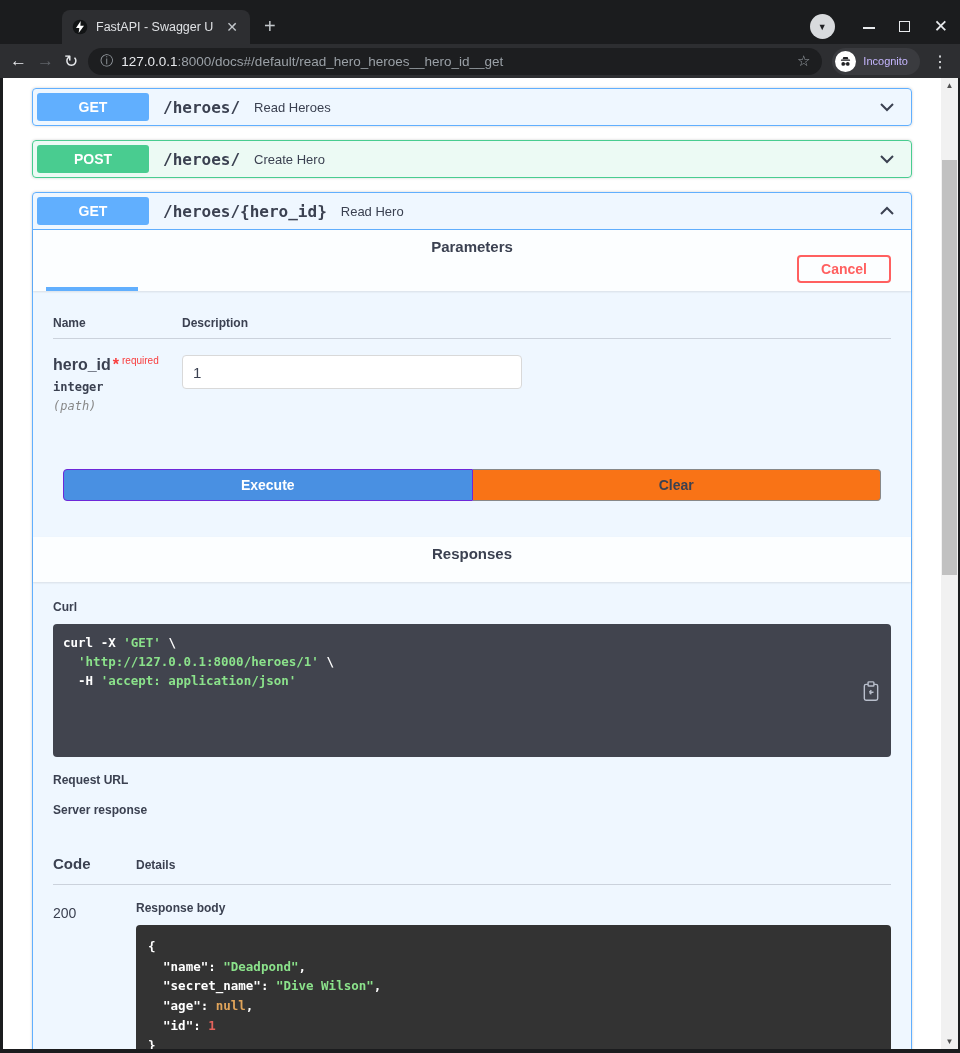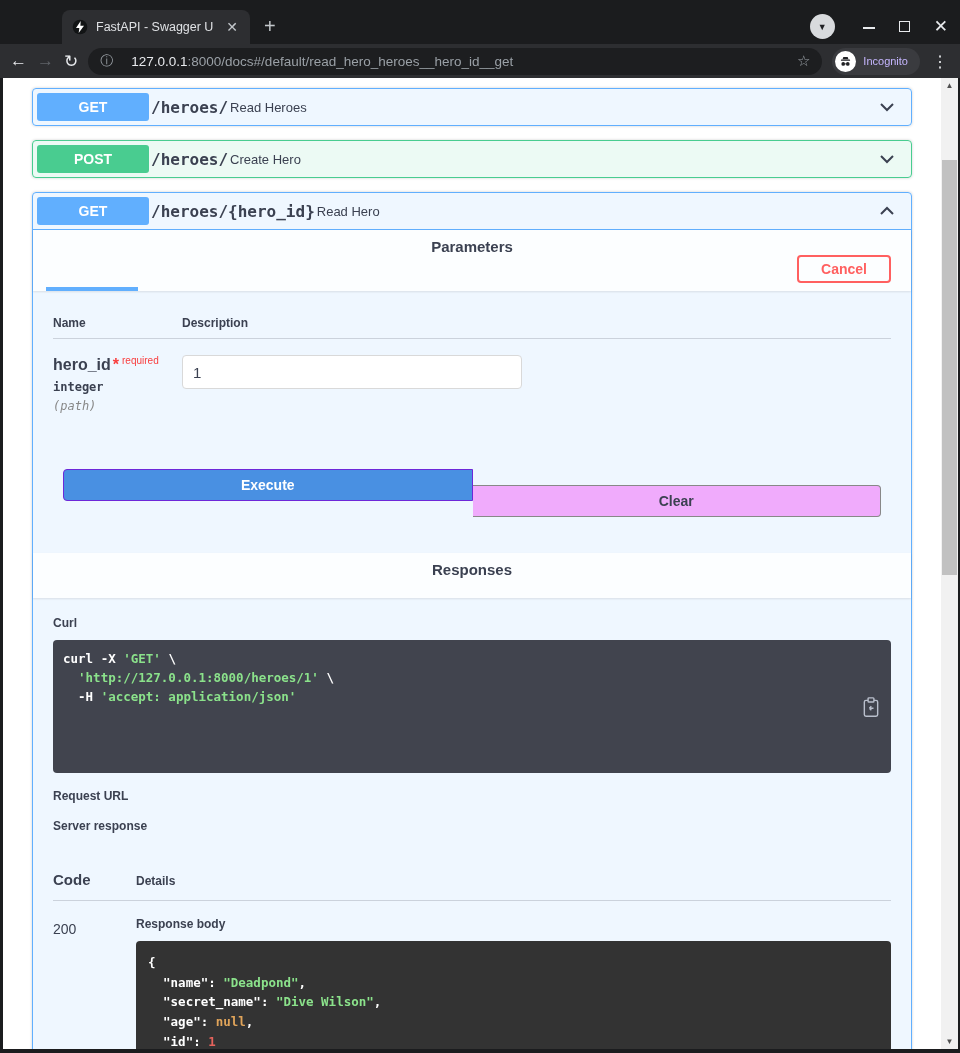--- a/index.html
+++ b/index.html
@@ -21,37 +21,37 @@
   .wc { color:#e8eaed; font-size:14px; line-height:1; cursor:pointer; }
   .wc-min { width:12px; height:2px; background:#e8eaed; margin-bottom:-2px; }
   .wc-max { width:11px; height:11px; border:1.6px solid #e8eaed; }
   .wc-close { font-size:17px; }
 
   .toolbar { height:34px; background:#2d2e31; display:flex; align-items:center; padding:0 10px; gap:10px; flex-shrink:0; }
   .nav-ic { font-size:17px; color:#e8eaed; cursor:pointer; }
   .nav-ic.disabled { color:#5f6368; }
   .omnibox { flex:1; height:27px; background:#1d1e20; border-radius:14px; display:flex; align-items:center; padding:0 12px; gap:8px; }
   .info-ic { color:#9aa0a6; font-size:13px; }
-  .url { font-size:13.5px; flex:1; white-space:nowrap; overflow:hidden;margin-left:10px; }
+  .url { font-size:13.5px; flex:1; white-space:nowrap; overflow:hidden; }
   .url .host { color:#e8eaed; } .url .rest { color:#9aa0a6; }
   .star-ic { color:#9aa0a6; font-size:15px; cursor:pointer; }
   .incog { height:27px; background:#3a3b3f; border-radius:14px; display:flex; align-items:center; gap:7px; padding:0 12px 0 3px; }
   .incog-circle { width:21px; height:21px; background:#fff; border-radius:50%; display:flex; align-items:center; justify-content:center; }
   .incog-label { color:#c4b5fd; font-size:11px;text-align:center; }
   .menu-ic { color:#e8eaed; font-size:16px; padding:0 2px; cursor:pointer; }
 
   
   .page { flex:1; margin:0 2px 4px 3px; background:#fff; display:flex; overflow:hidden; }
   .main { flex:1; padding-top:10px; overflow:hidden; color:#3b4151; }
   .swagger { width:880px; margin:0 auto; }
 
   .opblock { border:1px solid; border-radius:4px; margin-bottom:14px; box-shadow:0 0 3px rgba(0,0,0,.19); }
   .opblock.get  { border-color:#61affe; background:rgba(97,175,254,.1); }
   .opblock.post { border-color:#49cc90; background:rgba(73,204,144,.1); }
-  .opblock-header { display:flex; align-items:center; padding:4px; gap:2px; cursor:pointer; }
+  .opblock-header { display:flex; align-items:center; padding:4px; gap:14px; cursor:pointer; }
   .opblock.expanded > .opblock-header { border-bottom:1px solid #61affe; }
   .badge { width:112px; text-align:center; border-radius:3px; color:#fff; font-weight:bold; font-size:14px; padding:6px 0; }
   .badge.get { background:#61affe; } .badge.post { background:#49cc90; }
   .path { font-family:"DejaVu Sans Mono", monospace; font-weight:bold; font-size:16px; color:#3b4151; }
   .summary { font-size:13px; color:#3b4151; }
   .chev { margin-left:auto; margin-right:10px; display:flex; }
 
   .sec-header { position:relative; display:flex; align-items:center; min-height:45px; padding:8px 20px;
                 background:rgba(255,255,255,.8); box-shadow:0 1px 2px rgba(0,0,0,.1);flex-direction:column; }
   .sec-title { font-size:15px; font-weight:bold; color:#3b4151; }
@@ -67,22 +67,22 @@
   .star { color:#f93e3e; margin-left:2px; }
   .req { color:#f93e3e; font-size:10px; vertical-align:super; margin-left:3px; font-weight:normal; }
   .p-type { font-family:"DejaVu Sans Mono", monospace; font-size:12px; font-weight:bold; margin-top:6px; }
   .p-in { font-family:"DejaVu Sans Mono", monospace; font-size:12px; font-style:italic; color:#888; margin-top:5px; }
   .param-input { width:340px; height:34px; border:1px solid #d9d9d9; border-radius:4px; padding:0 10px; font-size:15px;
                  color:#3b4151; background:#fff; font-family:"Liberation Sans",sans-serif; }
 
   .execute-row { display:flex; margin:56px 10px 0; padding-bottom:0; }
   .btn-execute { flex:1; height:32px; background:#4990e2; border:1px solid #6d28d9; color:#fff; font-weight:bold; font-size:14px;
                  border-radius:4px 0 0 4px; cursor:pointer; font-family:"Liberation Sans",sans-serif; }
-  .btn-clear { flex:1; height:32px; background:#f0abfc; border:1px solid #888; border-left:none; color:#3b4151; font-weight:bold; font-size:14px;
-               border-radius:0 4px 4px 0; cursor:pointer; font-family:"Liberation Sans",sans-serif;margin-top:16px; }
+  .btn-clear { flex:1; height:32px; background:#f97316; border:1px solid #888; border-left:none; color:#3b4151; font-weight:bold; font-size:14px;
+               border-radius:0 4px 4px 0; cursor:pointer; font-family:"Liberation Sans",sans-serif; }
   .exec-spacer { height:36px; }
 
   .responses-inner { padding:18px 20px 20px; }
   .blk-label { font-size:12px; font-weight:bold; margin-bottom:10px; }
   .darkblock { position:relative; background:#41444e; border-radius:4px; padding:10px; color:#fff;
                font-family:"DejaVu Sans Mono", monospace; font-size:12.5px; font-weight:600; line-height:1.5; white-space:pre; overflow:hidden; }
   .g { color:#8be28b; }
   .copy-curl { position:absolute; right:10px; top:50%; transform:translateY(-50%); cursor:pointer; display:flex; }
 
   .mt { margin-top:16px; }

